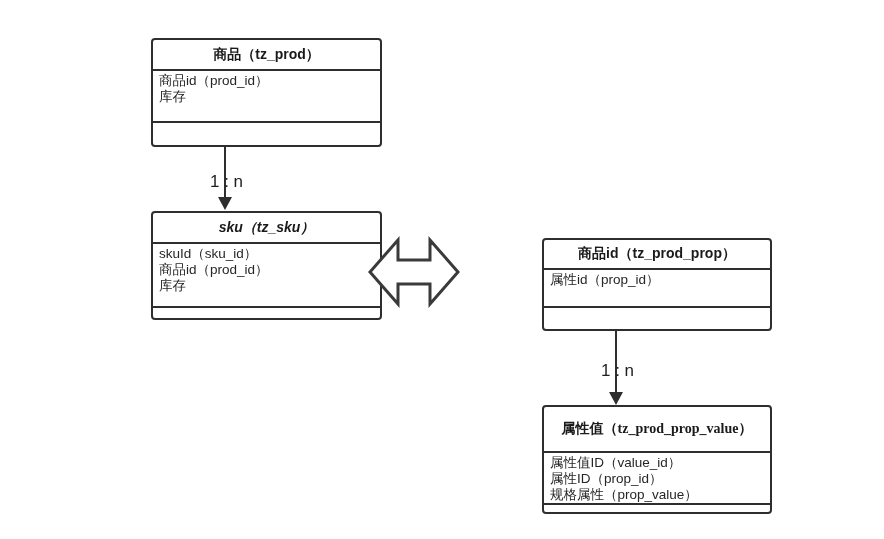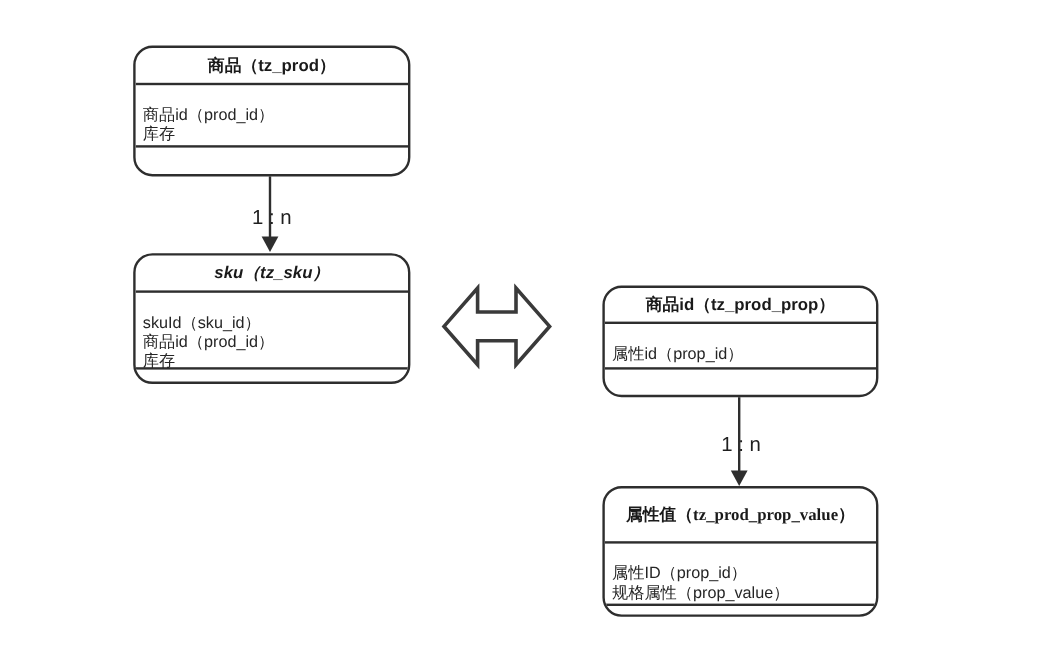--- a/index.html
+++ b/index.html
@@ -19,42 +19,43 @@
     left: 0; top: 0;
     width: 884px;
     height: 539px;
   }
 
   
   .entity {
     position: absolute;
     box-sizing: border-box;
     border: 2px solid #2e2e2e;
-    border-radius: 16px;
+    border-radius: 4px;
     background: #ffffff;
     overflow: hidden;
+    margin-left: 40px;
   }
   .entity-title {
     box-sizing: border-box;
     width: 100%;
     text-align: center;
     font-weight: bold;
     font-size: 14px;
     color: #1a1a1a;
     border-bottom: 2px solid #2e2e2e;
     display: flex;
     align-items: center;
     justify-content: center;
     letter-spacing: 0px;
     white-space: nowrap;
   }
   .entity-attrs {
     box-sizing: border-box;
     border-bottom: 2px solid #2e2e2e;
-    padding: 17px 0 3px 6px;
+    padding: 2px 0 3px 6px;
   }
   .attr-line {
     font-size: 13.5px;
     line-height: 16px;
     color: #262626;
     white-space: nowrap;
   }
   .entity-footer {
     box-sizing: border-box;
     width: 100%;
@@ -137,19 +138,20 @@
 
   <div class="connector" style="left:615px; top:331px; width:2px; height:76px;">
     <div class="conn-line" style="height:64px;"></div>
     <div class="conn-head" style="left:-6px; top:61px;"></div>
   </div>
   <div class="conn-label" style="left:601px; top:361px;">1 : n</div>
 
   <div class="entity" style="left:502px; top:405px; width:230px; height:109px;">
     <div class="entity-title" style="height:46px;font-family:Liberation Serif, serif;">属性值（tz_prod_prop_value）</div>
     <div class="entity-attrs" style="height:52px;">
+      <div class="attr-line">属性值ID（value_id）</div>
       <div class="attr-line">属性ID（prop_id）</div>
       <div class="attr-line">规格属性（prop_value）</div>
     </div>
     <div class="entity-footer" style="height:22px;"></div>
   </div>
 
 </div>
 
 </body></html>

